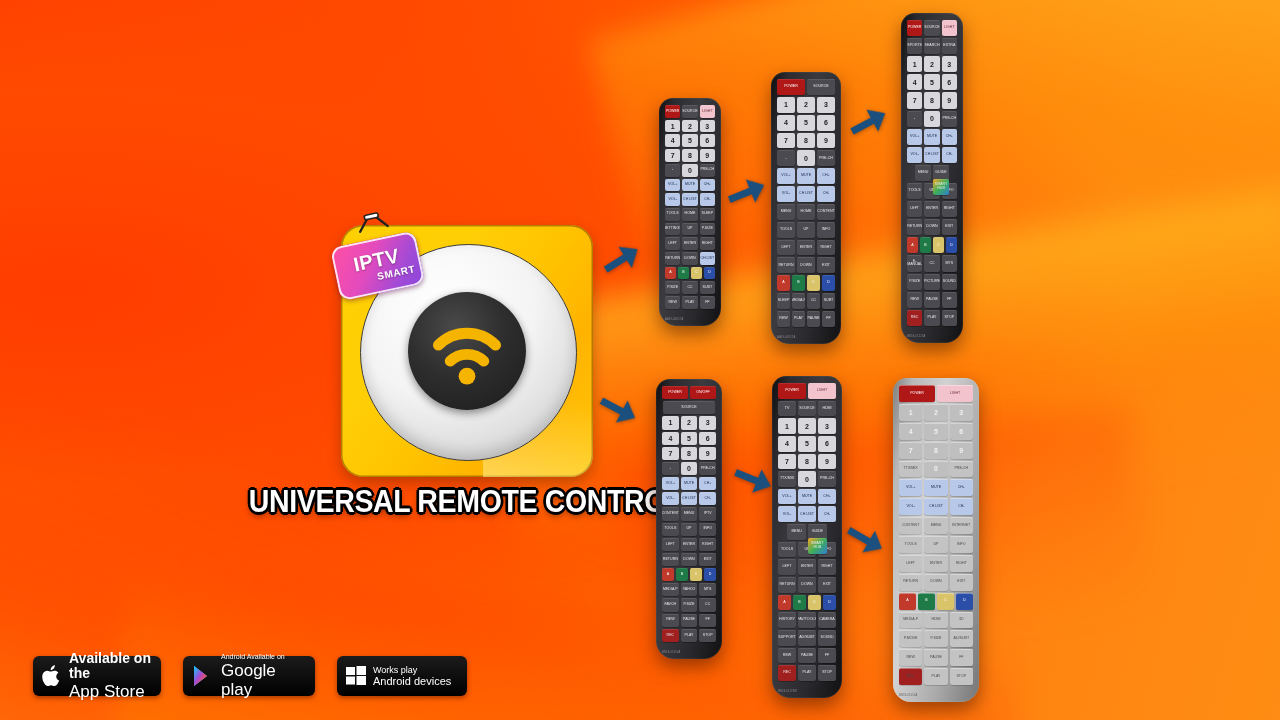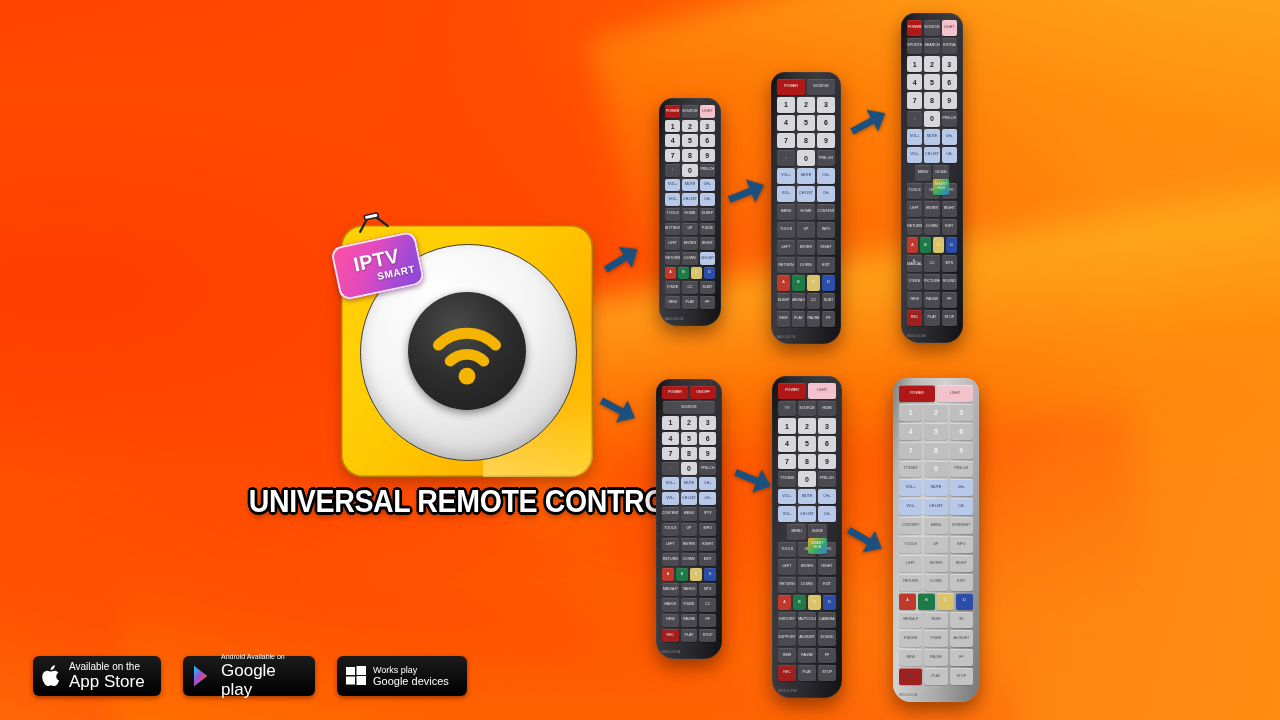--- a/index.html
+++ b/index.html
@@ -754,21 +754,21 @@
     </div>
 
   <div id="badge-layer">
       <div style="position: absolute; left: 33px; top: 656px; width: 128px; height: 40px; background: linear-gradient(rgb(28, 28, 28), rgb(0, 0, 0)); border-radius: 6px; display: flex; align-items: center; gap: 7px; padding: 0px 9px; box-sizing: border-box; box-shadow: rgba(80, 20, 0, 0.5) 0px 2px 5px;">
         <span style="flex:0 0 auto;display:flex;align-items:center;">
           <svg width="20" height="24" viewBox="0 0 20 24">
             <path d="M14.2 12.6c0-2.6 2.1-3.8 2.2-3.9-1.2-1.8-3.1-2-3.8-2-1.6-.2-3.1.9-3.9.9-.8 0-2.1-.9-3.4-.9C3.6 6.7 2 7.7 1.1 9.3c-1.8 3.1-.5 7.7 1.3 10.2.9 1.2 1.9 2.6 3.3 2.6 1.3-.1 1.8-.9 3.4-.9s2 .9 3.4.8c1.4 0 2.3-1.2 3.2-2.5 1-1.4 1.4-2.8 1.4-2.9-.1 0-2.7-1-2.9-4zM11.8 4.6c.7-.9 1.2-2.1 1.1-3.3-1 0-2.3.7-3.1 1.6-.7.8-1.2 2-1.1 3.2 1.2.1 2.4-.6 3.1-1.5z" fill="#fff"></path>
           </svg>
         </span>
         <span style="display:flex;flex-direction:column;justify-content:center;line-height:1.12;color:#fff;">
-          <span style="font-size:10px;">Available on the</span>
+          <span style="font-size:14px;font-weight:bold;">Available on the</span>
           <span style="font-size:17px;font-weight:400;">App Store</span>
         </span>
       </div>
       <div style="position: absolute; left: 183px; top: 656px; width: 132px; height: 40px; background: linear-gradient(rgb(28, 28, 28), rgb(0, 0, 0)); border-radius: 6px; display: flex; align-items: center; gap: 7px; padding: 0px 9px; box-sizing: border-box; box-shadow: rgba(80, 20, 0, 0.5) 0px 2px 5px;">
         <span style="flex:0 0 auto;display:flex;align-items:center;">
           <svg width="22" height="24" viewBox="0 0 22 24">
             <path d="M2 2 L15 12 L2 22 Z" fill="#5ac8fa"></path>
             <path d="M2 2 L15 12 L2 22 Z" fill="url(#gp)"></path>
             <defs>
               <linearGradient id="gp" x1="0" y1="0" x2="1" y2="1">
@@ -789,18 +789,18 @@
         <span style="flex:0 0 auto;display:flex;align-items:center;">
           <svg width="20" height="20" viewBox="0 0 20 20">
             <rect x="0" y="1" width="9" height="8" fill="#fff"></rect>
             <rect x="10.5" y="0" width="9.5" height="9" fill="#fff"></rect>
             <rect x="0" y="10.5" width="9" height="8" fill="#fff"></rect>
             <rect x="10.5" y="10" width="9.5" height="9" fill="#fff"></rect>
           </svg>
         </span>
         <span style="display:flex;flex-direction:column;justify-content:center;line-height:1.12;color:#fff;">
           <span style="font-size:9px;">Works play</span>
-          <span style="font-size:11px;">Google devices</span>
+          <span style="font-size:11px;">Android devices</span>
         </span>
       </div>
     </div>
 
 </div>
 
 </body></html>

